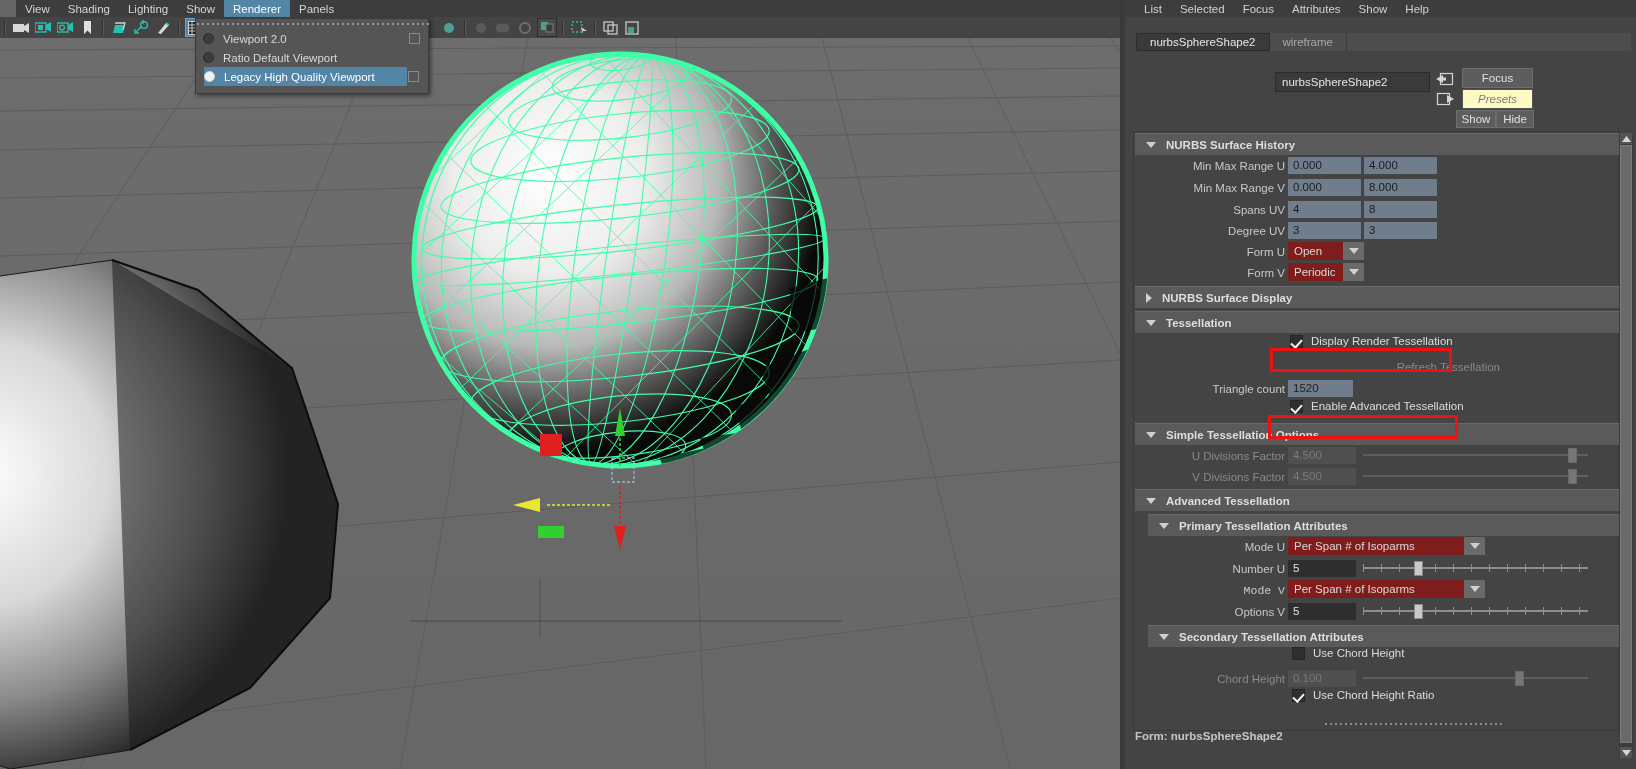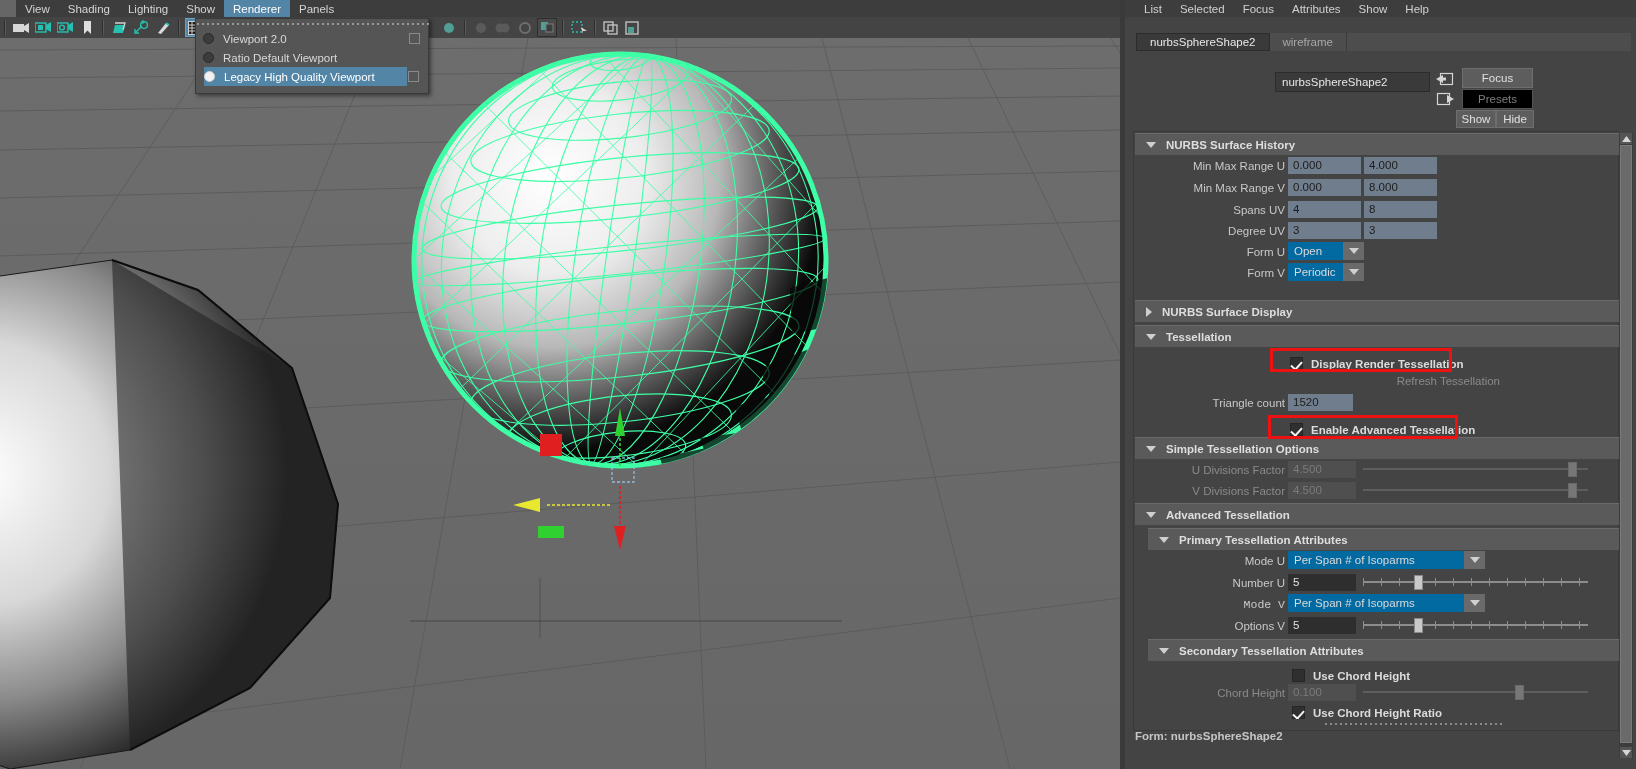--- a/index.html
+++ b/index.html
@@ -115,21 +115,21 @@
     background: #3a3a3a; border: 1px solid #2c2c2c; color: #e6e6e6;
     font-size: 11.5px; padding-left: 6px; line-height: 18px;
     font-family: "Liberation Sans", sans-serif;
   }
   .ico-arrow-box { position: absolute; width: 18px; height: 14px; }
   .ae-btn {
     position: absolute; font-size: 11.5px; color: #e0e0e0;
     background: #5d5d5d; border: 1px solid #6e6e6e;
     display: flex; align-items: center; justify-content: center;
   }
-  .ae-btn.dim { color: #7e7e7e; background: #000000; border-color: #555; }
+  .ae-btn.dim { color: #7e7e7e; background: #fef9c3; border-color: #555; font-style: italic; }
 
   
   .ae-body {
     position: absolute; left: 1135px; top: 132px; width: 490px; height: 596px;
     overflow: hidden;
   }
   .sect-header {
     position: relative; height: 22px; background: #5a5a5a;
     display: flex; align-items: center; margin-top: 1px;
     border-top: 1px solid #6a6a6a;
@@ -149,35 +149,35 @@
     font-size: 11.5px; color: #c8c8c8; white-space: nowrap;
   }
   .fld {
     position: absolute; height: 17px; background: #6f7d8c; border: none;
     font-size: 11.5px; color: #1d1d1d; padding-left: 5px; line-height: 17px;
     font-family: "Liberation Sans", sans-serif;
   }
   .fld.dark { background: #2e2e2e; color: #e2e2e2; }
   .fld.disabled { background: #4f4f4f; color: #7b7b7b; }
   .drop {
-    position: absolute; height: 18px; background: #0369a1;
+    position: absolute; height: 18px; background: #7f1d1d;
     display: flex; align-items: center; font-size: 11.5px; color: #dadada;
     padding-left: 6px;
   }
   .drop.disabled { background: transparent; color: #838383; }
   .drop-arrow {
     position: absolute; right: 0; top: 0; width: 21px; height: 18px;
     background: #6a6a6a; display: flex; align-items: center; justify-content: center;
   }
   .drop.disabled .drop-arrow { background: transparent; }
   .drop-arrow .tri-d { width: 0; height: 0; border-left: 5px solid transparent;
     border-right: 5px solid transparent; border-top: 6px solid #d0d0d0; }
   .drop.disabled .drop-arrow .tri-d { border-top-color: #8c8c8c; }
 
-  .chk-row { position: relative; height: 21px; display: flex; align-items: flex-end; font-weight: bold; }
+  .chk-row { position: relative; height: 21px; display: flex; align-items: flex-start; }
   .chkbox {
     width: 13px; height: 13px; background: #2f2f2f; border: 1px solid #252525;
     position: relative; flex: none;
   }
   .chkbox.checked::after {
     content: ""; position: absolute; left: 2px; top: 1px;
     width: 5px; height: 9px; border: solid #f2f2f2;
     border-width: 0 2px 2px 0; transform: rotate(42deg);
   }
   .chk-lbl { font-size: 11.5px; color: #dcdcdc; margin-left: 8px; white-space: nowrap; }
@@ -612,21 +612,21 @@
       <span class="row-lbl" style="right:340px; width:200px;">Form V</span>
       <span class="drop" style="left:153px; top:1px; width:76px;">
         <span>Periodic</span>
         <span class="drop-arrow">
             <span class="tri-d"></span>
           </span>
       </span>
     </div>
 
 
-    <div class="sect-header" style="margin-top:17px;text-align:right;">
+    <div class="sect-header" style="margin-top:3px;text-align:right;">
       <span class="tri tri-right"></span>
       <span class="sect-title">NURBS Surface Display</span>
     </div>
 
     <div class="sect-header" style="margin-top:3px;">
       <span class="tri tri-down"></span>
       <span class="sect-title">Tessellation</span>
     </div>
 
     <div class="chk-row" style="height:21px; padding-left:155px; margin-top:2px;">

